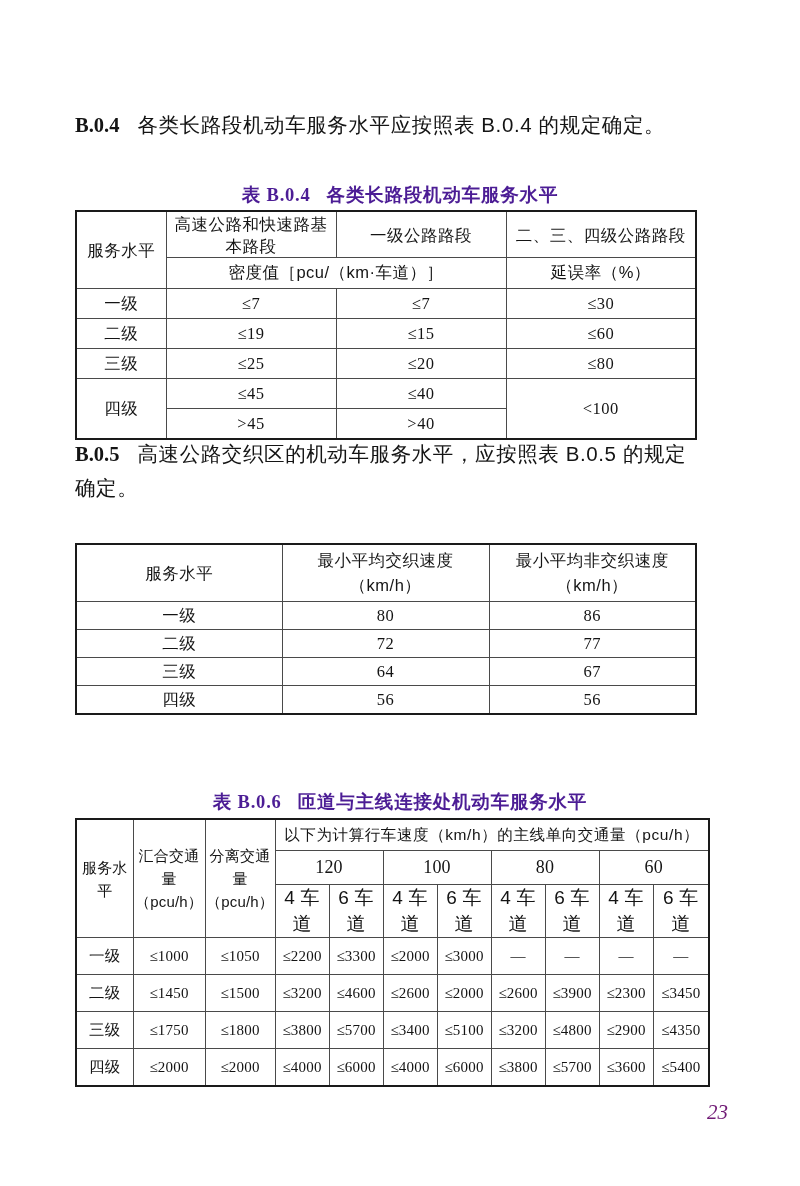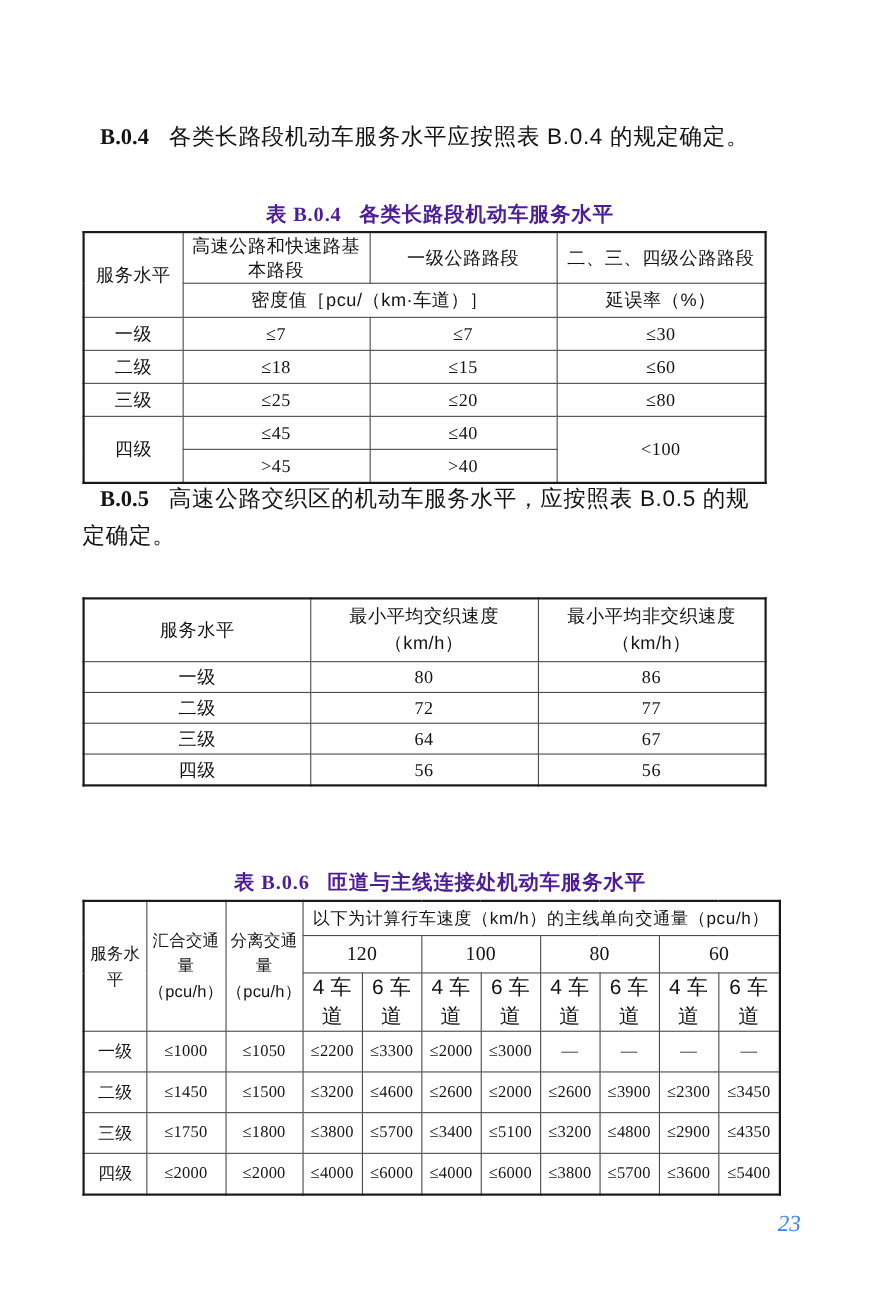--- a/index.html
+++ b/index.html
@@ -28,21 +28,20 @@
     position: absolute;
     font-size: 20.5px;
     line-height: 33px;
     letter-spacing: 0.6px;
     color: #141414;
   }
   .para .clause {
     font-weight: bold;
     font-family: "Liberation Serif", "DejaVu Serif", serif;
     letter-spacing: 0px;
-    margin-left: 16px;
   }
   .para .gap { display: inline-block; width: 18px; }
 
   
   .caption {
     position: absolute;
     width: 800px;
     text-align: center;
     font-size: 18.5px;
     font-weight: bold;
@@ -107,21 +106,21 @@
   #table-b06 td.lvl { font-size: 15.5px; }
 
   
   .pageno {
     position: absolute;
     right: 72px;
     top: 1100px;
     font-size: 21px;
     font-style: italic;
     font-family: "Liberation Serif", "DejaVu Serif", serif;
-    color: #3b82f6;
+    color: #701a75;
   }
 </style>
 </head>
 <body>
 
 <div class="page">
 
   <div class="para" style="left:75px; top:108px; width:625px;">
     <span class="clause">B.0.4</span><span class="gap"></span><span class="cjk">各类长路段机动车服务水平应按照表 B.0.4 的规定确定。</span>
   </div>
@@ -149,21 +148,21 @@
         <td class="unit cjk">延误率（%）</td>
       </tr>
       <tr>
         <td class="cjk">一级</td>
         <td>≤7</td>
         <td>≤7</td>
         <td>≤30</td>
       </tr>
       <tr>
         <td class="cjk">二级</td>
-        <td>≤18</td>
+        <td>≤19</td>
         <td>≤15</td>
         <td>≤60</td>
       </tr>
       <tr>
         <td class="cjk">三级</td>
         <td>≤25</td>
         <td>≤20</td>
         <td>≤80</td>
       </tr>
       <tr>

